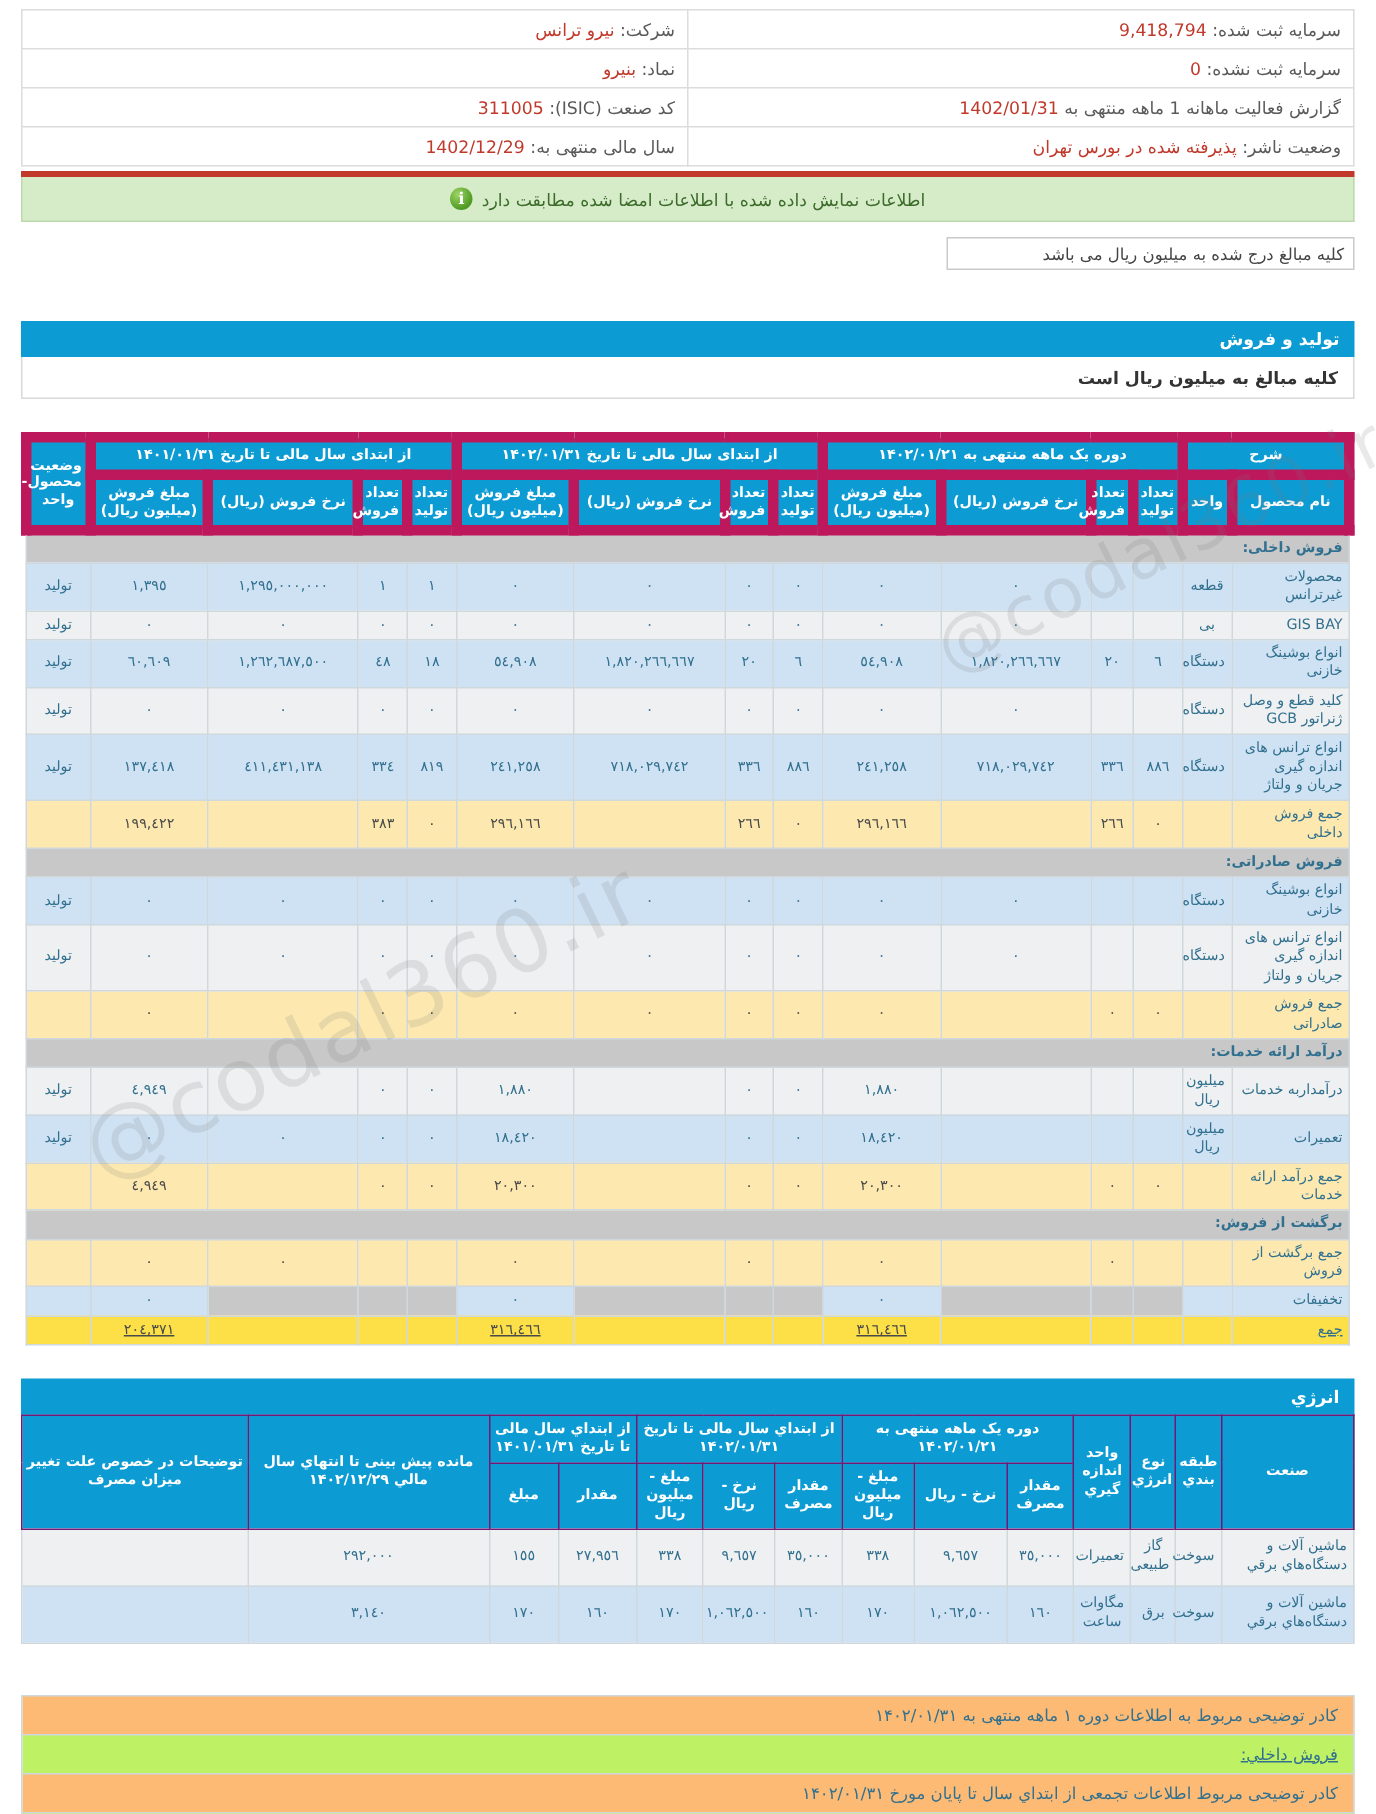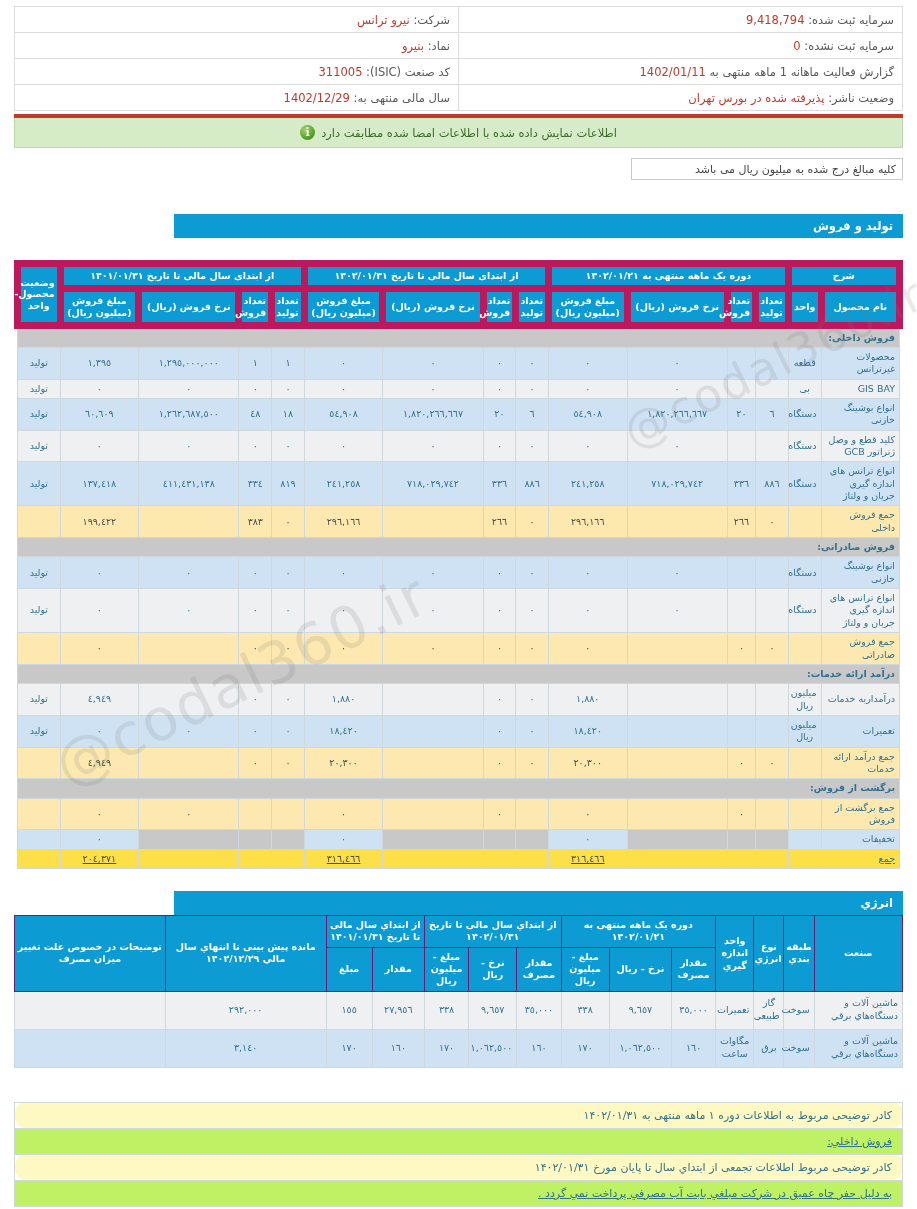--- a/index.html
+++ b/index.html
@@ -98,21 +98,21 @@
     display: flex;
     align-items: center;
     padding: 0 6px;
     font-size: 11px;
     color: #444;
     background: #fff;
   }
 
   
   .section-bar {
-    width: 729px;
+    width: 889px;
     margin: 0 14px;
     background: #0d9bd4;
     color: #ffffff;
     height: 24px;
     display: flex;
     align-items: center;
     padding: 0 10px;
     font-size: 11.5px;
     font-weight: bold;
   }
@@ -218,21 +218,21 @@
     table-layout: fixed;
     font-size: 11px;
   }
   table.notes td {
     border: 1px solid #cfd8dc;
     padding: 5px 10px;
     text-align: right;
     height: 26px;
     color: #31708f;
   }
-  table.notes tr.n-gray td { background: #fef9c3; border-radius: 11px; }
+  table.notes tr.n-gray td { background: #fdba74; }
   table.notes tr.n-blue td { background: #bef264; text-decoration: underline; }
 </style>
 </head>
 <body>
 
 <div class="page">
 
   <div class="watermark">
     <div class="wm-text wm-a">@codal360.ir</div>
     <div class="wm-text wm-b">@codal360.ir</div>
@@ -256,21 +256,21 @@
           <span class="v-num">0</span>
         </td>
         <td class="val-cell">
           <span>نماد:</span>
           <span class="v">بنیرو</span>
         </td>
       </tr>
       <tr>
         <td class="val-cell">
           <span>گزارش فعالیت ماهانه  1 ماهه منتهی به</span>
-          <span class="v-num">1402/01/11</span>
+          <span class="v-num">1402/01/31</span>
         </td>
         <td class="val-cell">
           <span>کد صنعت (ISIC):</span>
           <span class="v-num">311005</span>
         </td>
       </tr>
       <tr>
         <td class="val-cell">
           <span>وضعیت ناشر:</span>
           <span class="v">پذیرفته شده در بورس تهران</span>
@@ -290,20 +290,23 @@
   </div>
 
   <div class="notebox">
     <span>کلیه مبالغ درج شده به میلیون ریال می باشد</span>
   </div>
 
   <div class="gap-lg"></div>
 
   <div class="section-bar">
     <span>تولید و فروش</span>
+  </div>
+  <div class="section-sub">
+    <span>کلیه مبالغ به میلیون ریال است</span>
   </div>
 
   <div class="gap-md"></div>
 
   <table class="grid" id="sales-grid">
     <colgroup>
       <col style="width:72px">
         <col style="width:30px">
         <col style="width:30px">
         <col style="width:26px">

